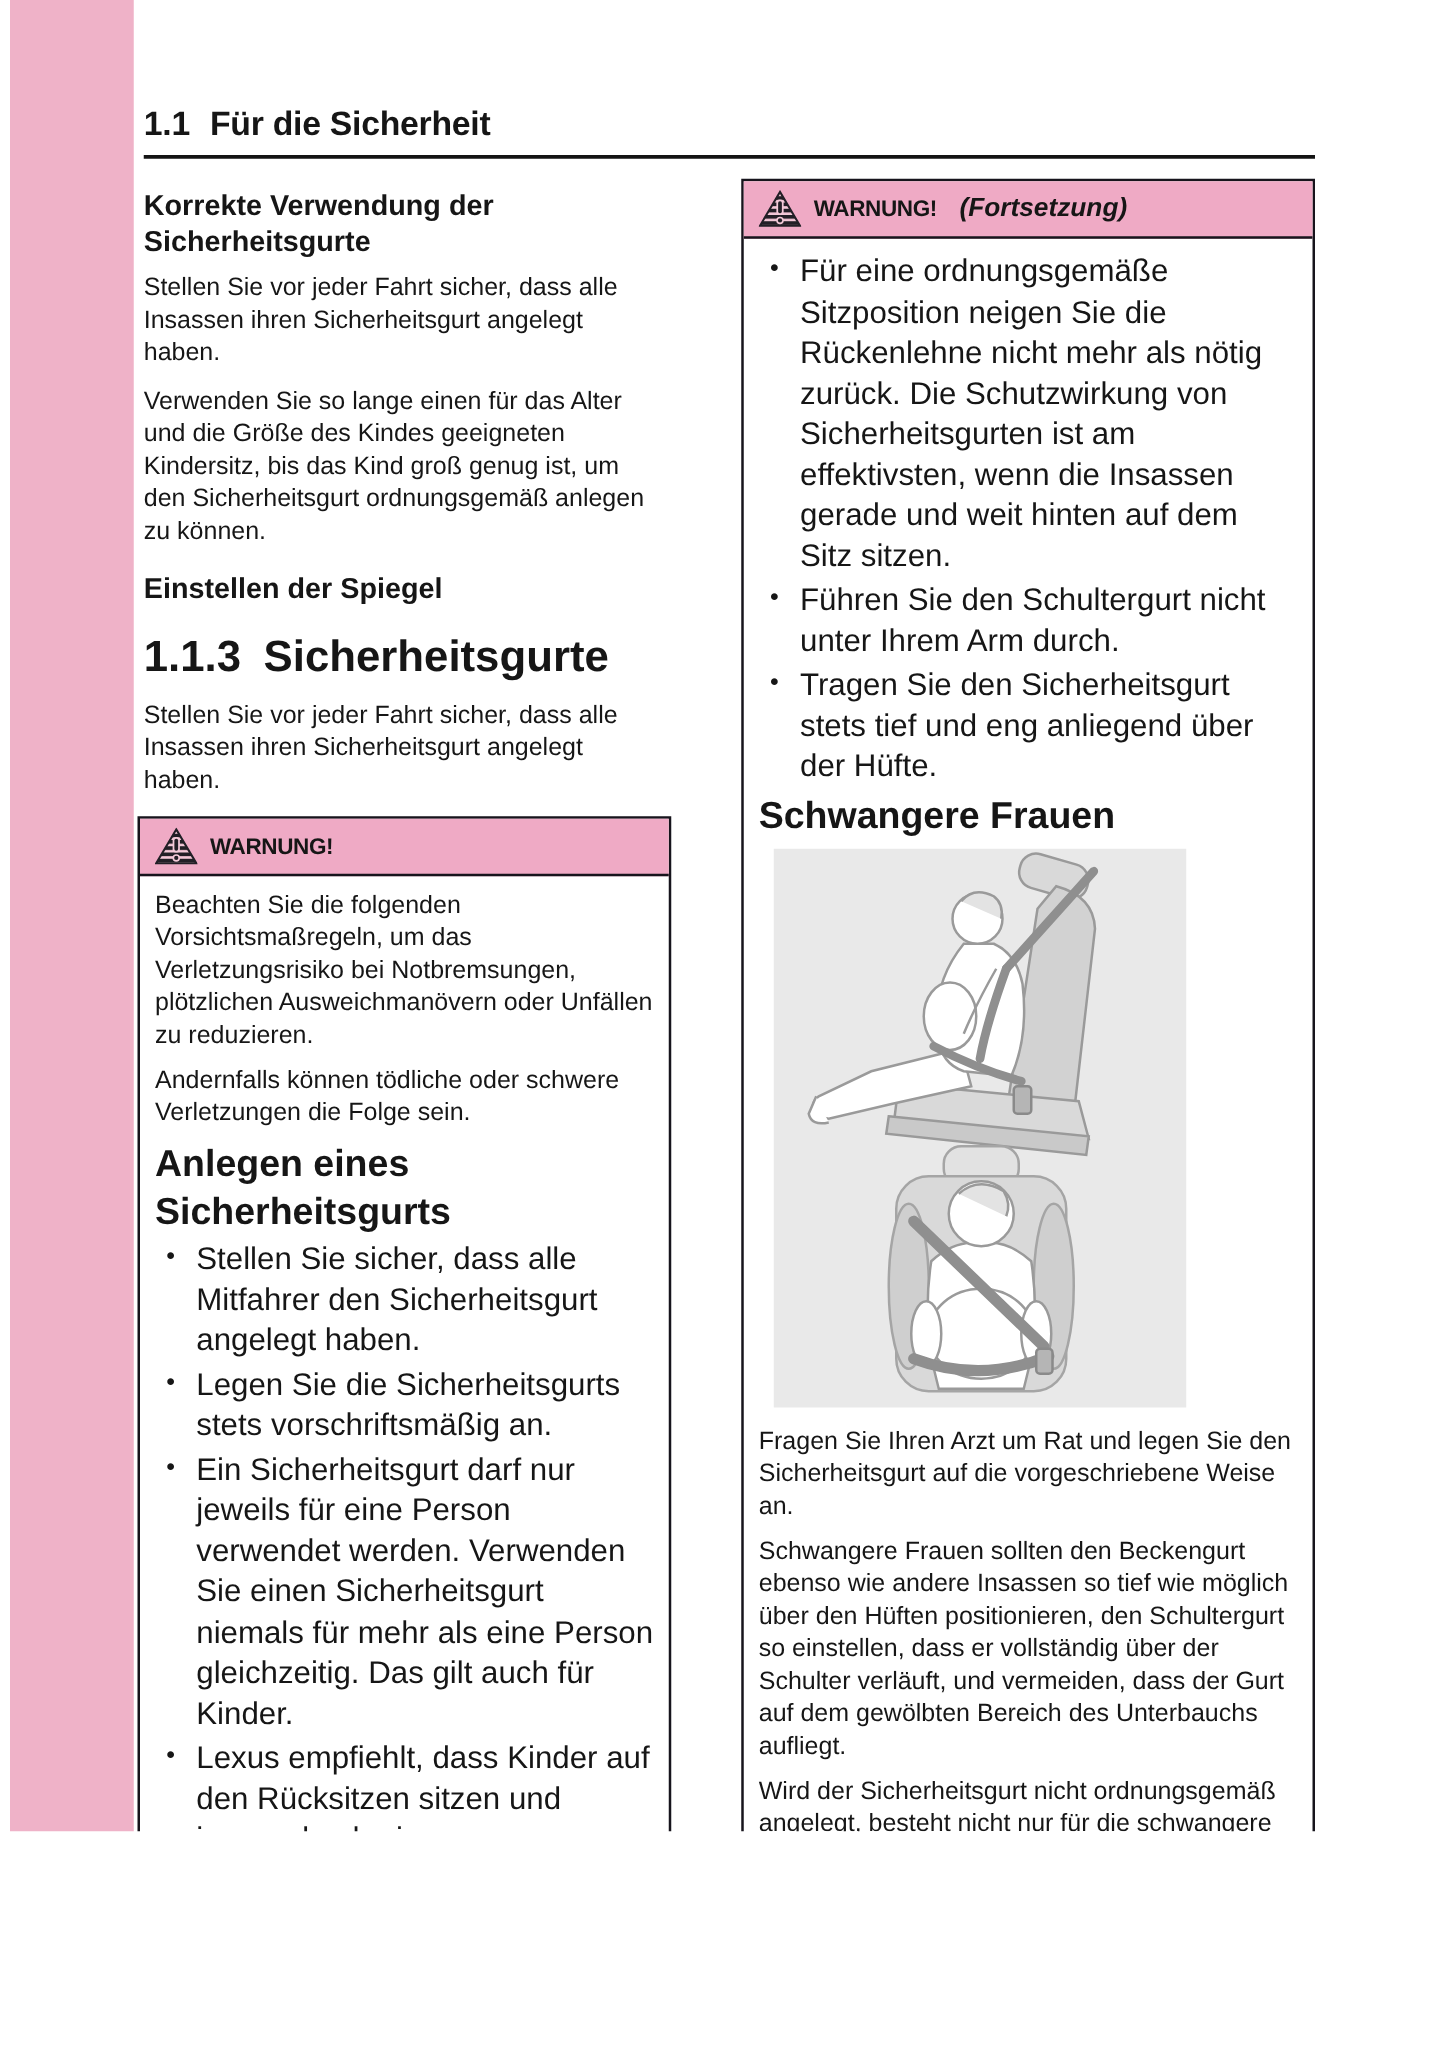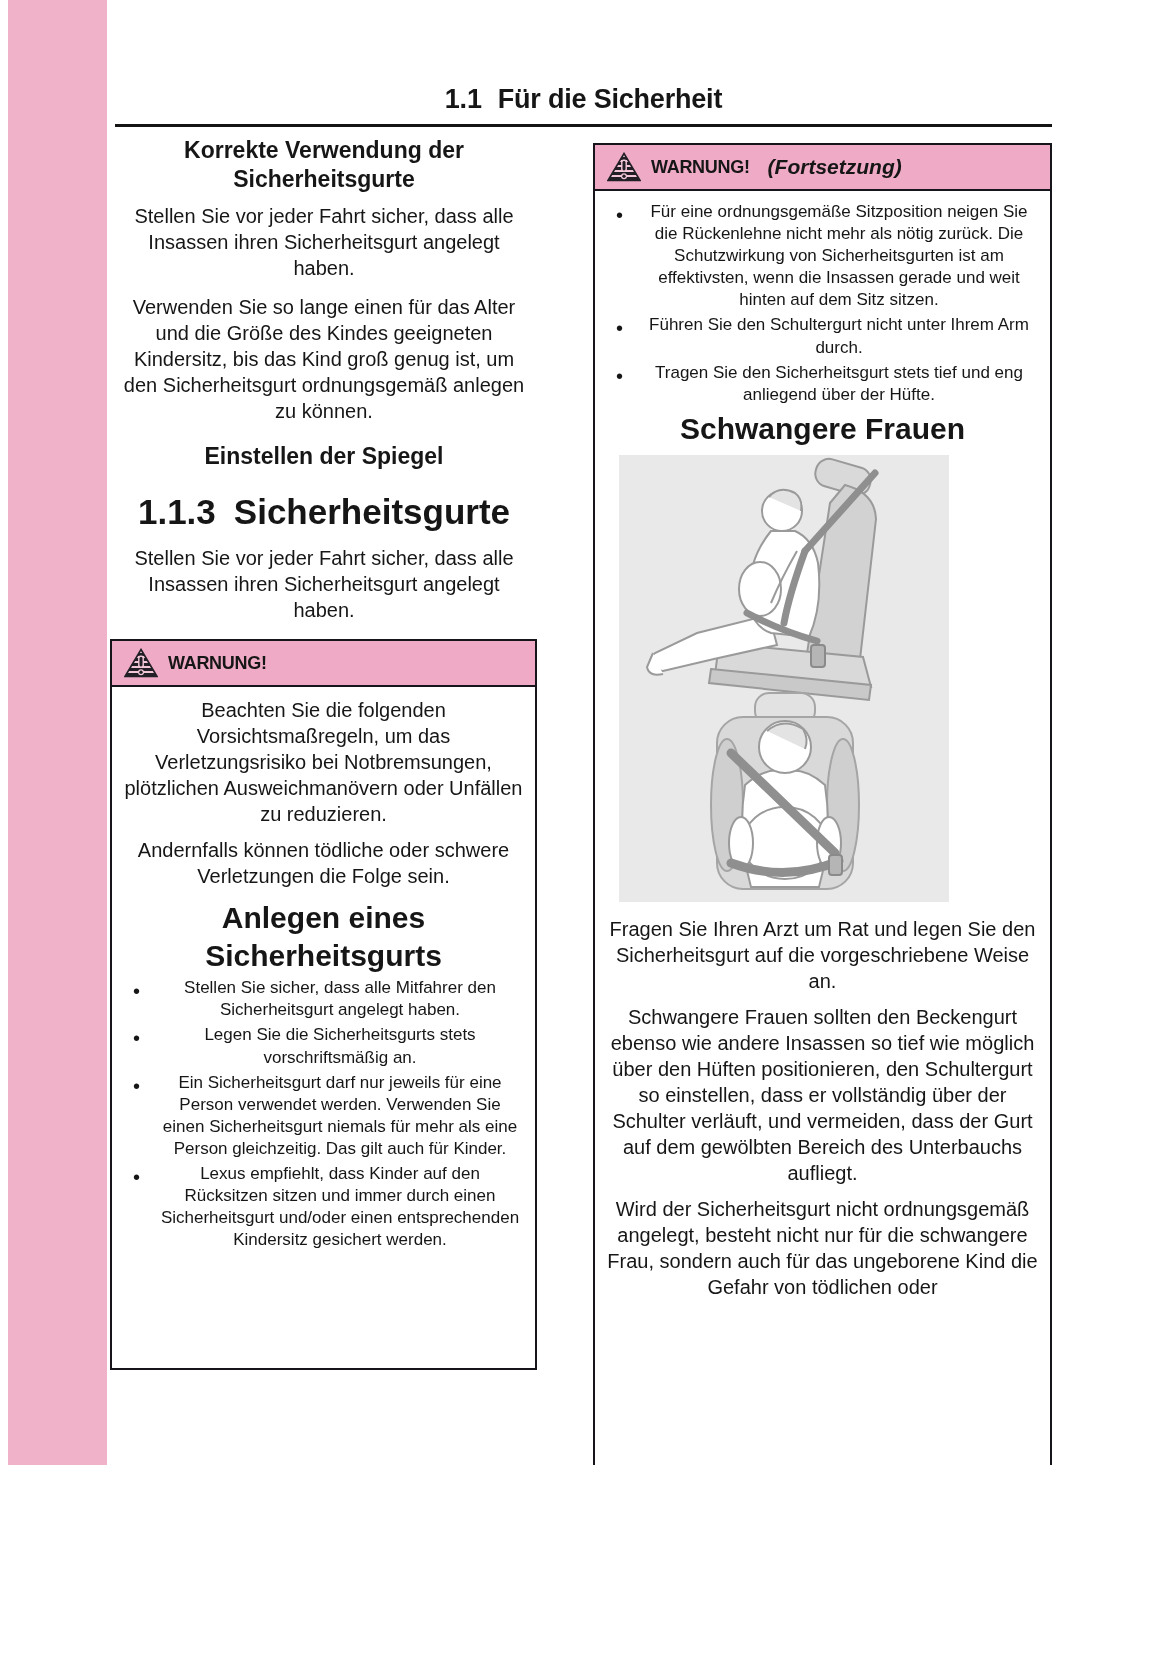--- a/index.html
+++ b/index.html
@@ -3,29 +3,29 @@
 <meta charset="utf-8">
 <style>
   html,body{margin:0;padding:0;}
   body{
     width:1165px;height:1653px;
     background:#ffffff;
     font-family:"Liberation Sans","DejaVu Sans",sans-serif;
     color:#161616;
     -webkit-font-smoothing:antialiased;
   }
-  .page{position:relative;width:1165px;height:1465px;overflow:hidden;background:#fff;text-align:center;}
+  .page{position:relative;width:1165px;height:1465px;overflow:hidden;background:#fff;}
   .sidebar{position:absolute;left:8px;top:0;width:99px;height:1653px;background:#efb2c8;}
   .page-header{
     position:absolute;left:115px;top:84px;width:937px;
     border-bottom:3px solid #141414;padding-bottom:9px;
   }
   .page-header h1{margin:0;font-size:27px;font-weight:bold;letter-spacing:-0.2px;}
   .page-header .secnum{margin-right:16px;}
-  .col-left{position:absolute;left:115px;top:134px;width:418px;}
+  .col-left{position:absolute;left:115px;top:148px;width:418px;}
   .col-right{position:absolute;left:593px;top:143px;width:459px;}
   p{font-size:20px;line-height:1.3;margin:0 0 13px 0;}
   .subhead{font-size:23px;font-weight:bold;line-height:1.25;margin:18px 0 9px 0;}
   .subhead.first{margin-top:2px;}
   .numhead{font-size:35px;font-weight:bold;margin:22px 0 13px 0;}
   .numhead .secnum{margin-right:18px;}
 
   
   .warnbox{border:2.5px solid #17141c;background:#fff;}
   .warnbox.left{width:427px;margin-left:-5px;margin-top:16px;min-height:731px;box-sizing:border-box;}
@@ -36,21 +36,21 @@
     padding:7px 12px;
   }
   .warn-title{font-size:18px;font-weight:800;letter-spacing:-0.3px;}
   .warn-cont{font-size:21px;font-weight:bold;font-style:italic;margin-left:8px;}
   .warnbox-body{padding:10px 12px 12px 12px;}
   .warnbox-body p{margin-bottom:10px;}
   .box-subhead{font-size:30px;font-weight:bold;line-height:1.25;margin:4px 0 3px 0;}
   ul.warn-list{list-style:none;margin:0;padding:0;}
   ul.warn-list li{
     position:relative;padding-left:33px;margin:0 0 3px 0;
-    font-size:17px;line-height:1.3;
+    font-size:25px;line-height:1.3;
   }
   ul.warn-list li::before{
     content:"\2022";position:absolute;left:9px;top:0;
     font-size:20px;line-height:1.4;color:#161616;
   }
   .illo-wrap{width:330px;height:447px;background:#e9e9e9;margin:8px 0 14px 12px;}
   .page-number{position:absolute;left:115px;top:1576px;font-size:32px;font-weight:bold;}
   svg{display:block;}
   .warn-icon{flex:0 0 auto;}
 </style>

